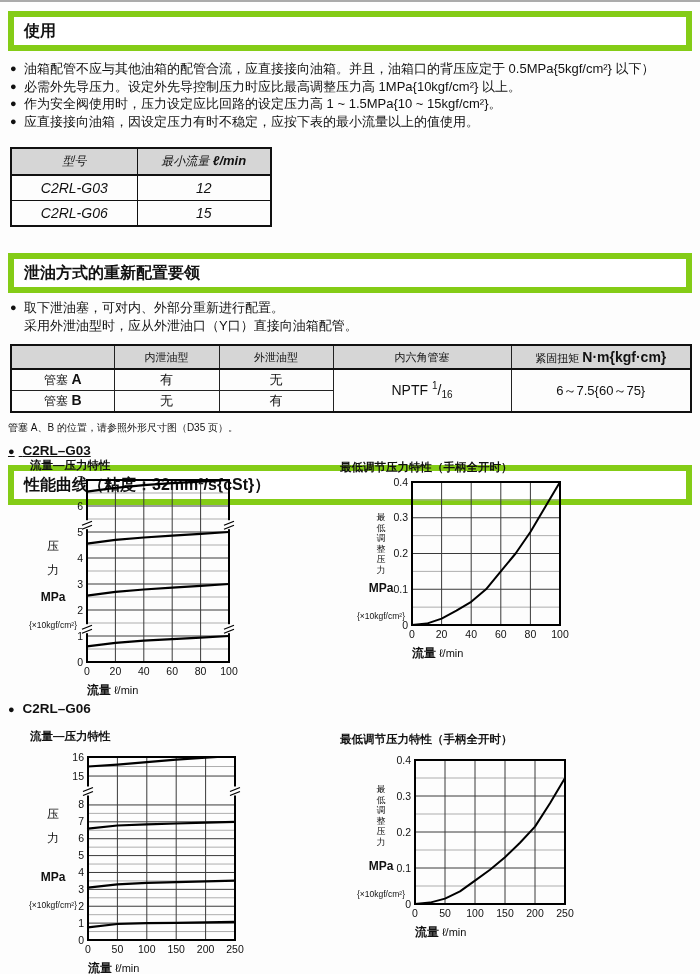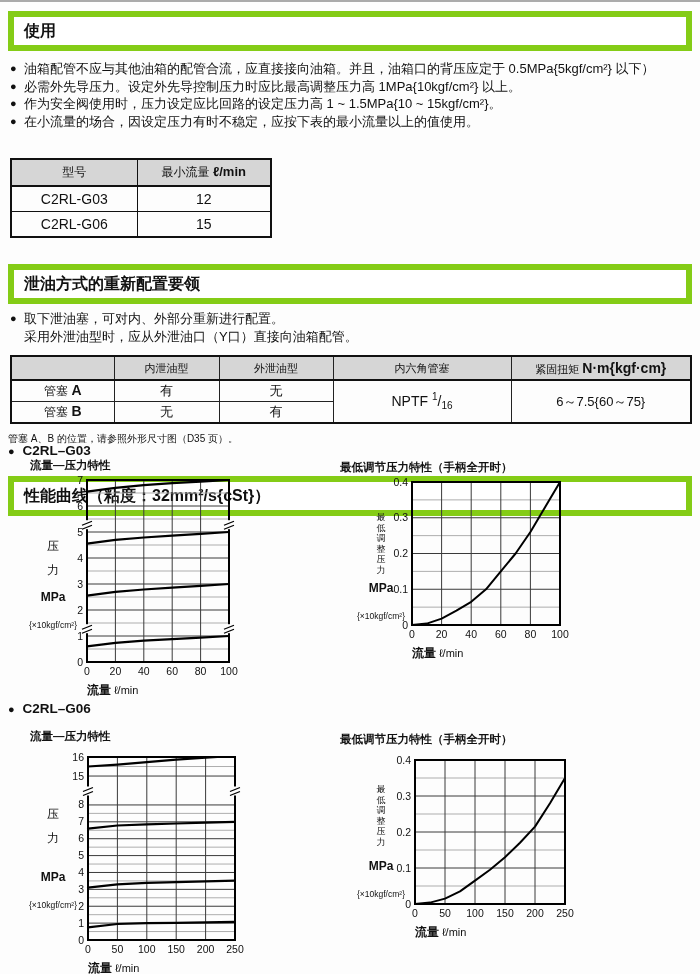--- a/index.html
+++ b/index.html
@@ -11,21 +11,21 @@
   .sec-box{
     margin:9px 8px 0 8px;border:6px solid #84cc16;background:#fff;
     padding:3px 10px;font-size:16px;font-weight:bold;line-height:22px;height:22px;
   }
   .bullets{margin:9px 12px 0 10px;font-size:13px;line-height:17.5px;}
   .bullet-row{display:flex;}
   .bullet-mark{width:14px;flex:0 0 14px;font-size:11px;line-height:17.5px;}
   .indent2{margin-left:14px;}
   table{border-collapse:collapse;table-layout:fixed;}
   td,th{border:1px solid #222;font-weight:normal;padding:0;text-align:center;vertical-align:middle;}
-  .t1{margin:28px 0 0 10px;width:260px;font-size:13px;}
+  .t1{margin:17px 0 0 10px;width:260px;font-size:13px;font-style:italic;}
   .t1 th{background:#d6d6d6;height:25px;font-size:12px;}
   .t1 td{height:24px;font-size:14px;}
   .t1,.t1 th,.t1 td{border-color:#111;}
   .t1{border:2px solid #111;}
   .t1 tr.hdr{border-bottom:2px solid #111;}
   .unit-b{font-weight:bold;font-size:13px;}
   .t2{margin:10px 0 0 10px;width:680px;border:2px solid #111;font-size:13px;}
   .t2 th{background:#d6d6d6;height:22px;font-size:11px;}
   .t2 td{height:20px;}
   .t2 tr.hdr{border-bottom:2px solid #111;margin-left:20px;}
@@ -74,21 +74,21 @@
     <div class="bullet-row">
       <span class="bullet-mark">●</span>
       <span>必需外先导压力。设定外先导控制压力时应比最高调整压力高 1MPa{10kgf/cm²} 以上。</span>
     </div>
     <div class="bullet-row">
       <span class="bullet-mark">●</span>
       <span>作为安全阀使用时，压力设定应比回路的设定压力高 1 ~ 1.5MPa{10 ~ 15kgf/cm²}。</span>
     </div>
     <div class="bullet-row">
       <span class="bullet-mark">●</span>
-      <span>在小流量的场合，因设定压力有时不稳定，应按下表的最小流量以上的值使用。</span>
+      <span>应直接接向油箱，因设定压力有时不稳定，应按下表的最小流量以上的值使用。</span>
     </div>
   </div>
 
   <table class="t1">
     <colgroup>
         <col style="width:126px">
         <col style="width:134px">
       </colgroup>
     <tbody>
         <tr class="hdr">
@@ -162,21 +162,21 @@
     </tr>
   </tbody>
     </table>
 
   <div class="note">管塞 A、B 的位置，请参照外形尺寸图（D35 页）。</div>
 
   <div class="sec-box" style="margin-top:30px;">
     <span>性能曲线（粘度：32mm²/s{cSt}）</span>
   </div>
 
-  <div class="model-head" style="top:441px;">
+  <div class="model-head" style="top:441px;text-decoration:underline;">
     <span class="model-bullet">●</span>
     <span>C2RL–G03</span>
   </div>
   <div class="chart-title" style="left:30px;top:456px;">流量—压力特性</div>
   <div class="chart-title" style="left:340px;top:458px;">最低调节压力特性（手柄全开时）</div>
 
   <div class="ylab" style="left:24px;top:532px;width:58px;">
     <div class="ylab-cjk">压
 力</div>
     <div class="ylab-unit">MPa</div>

